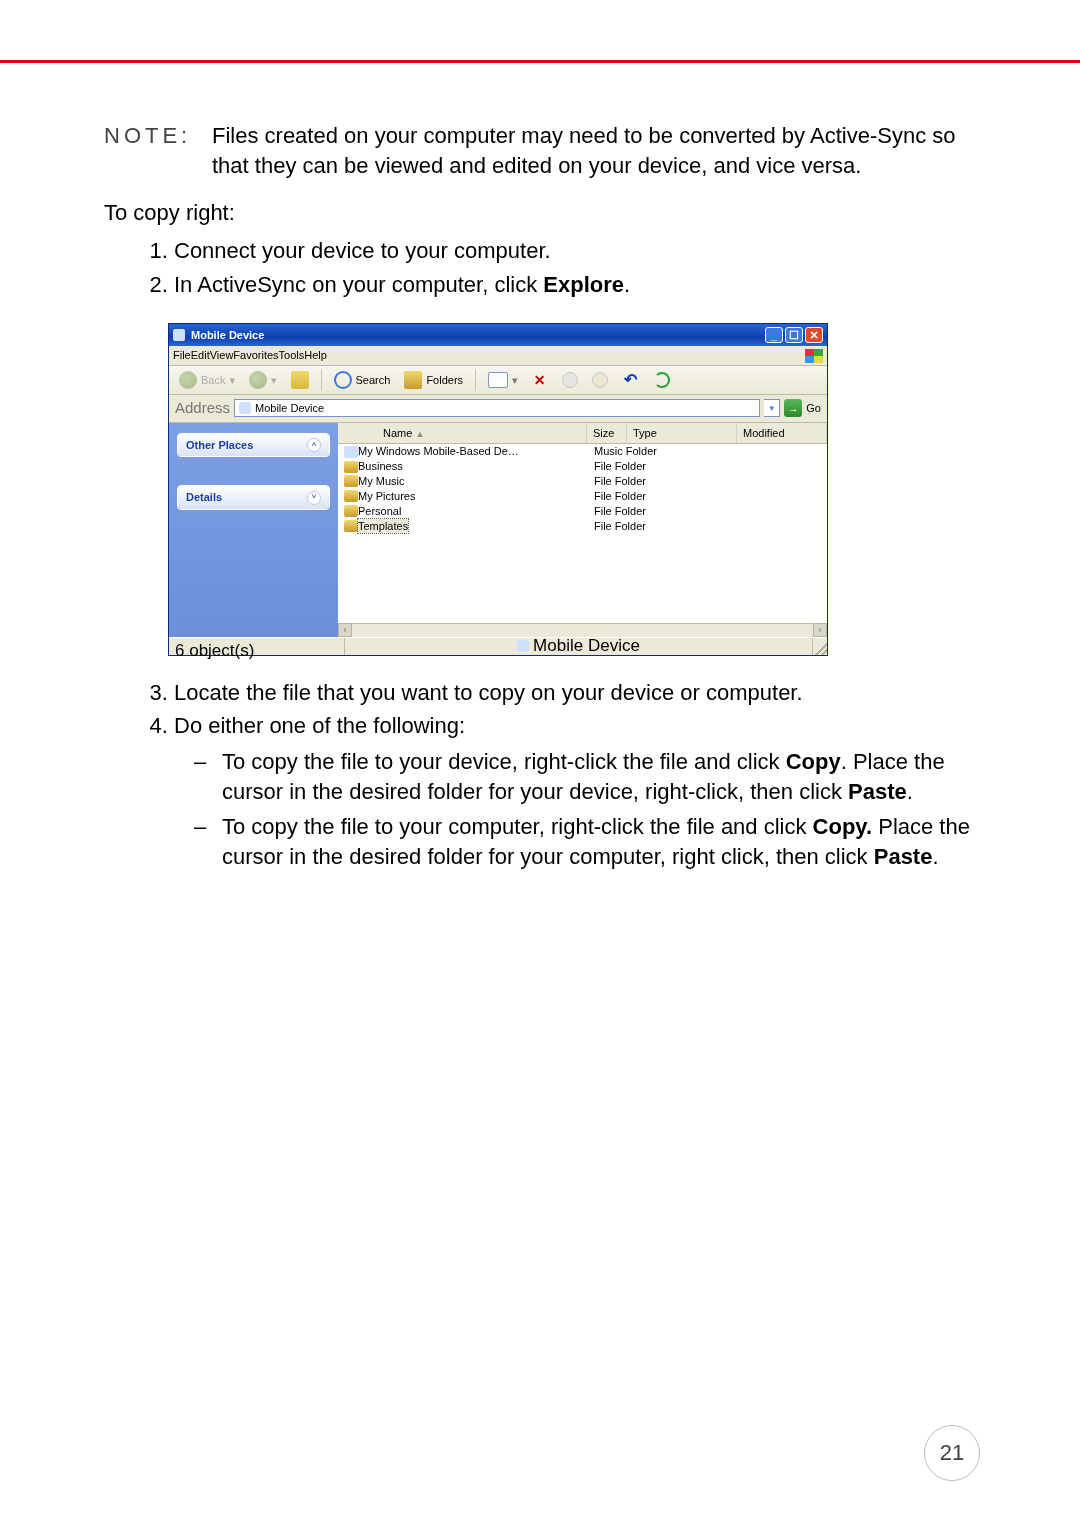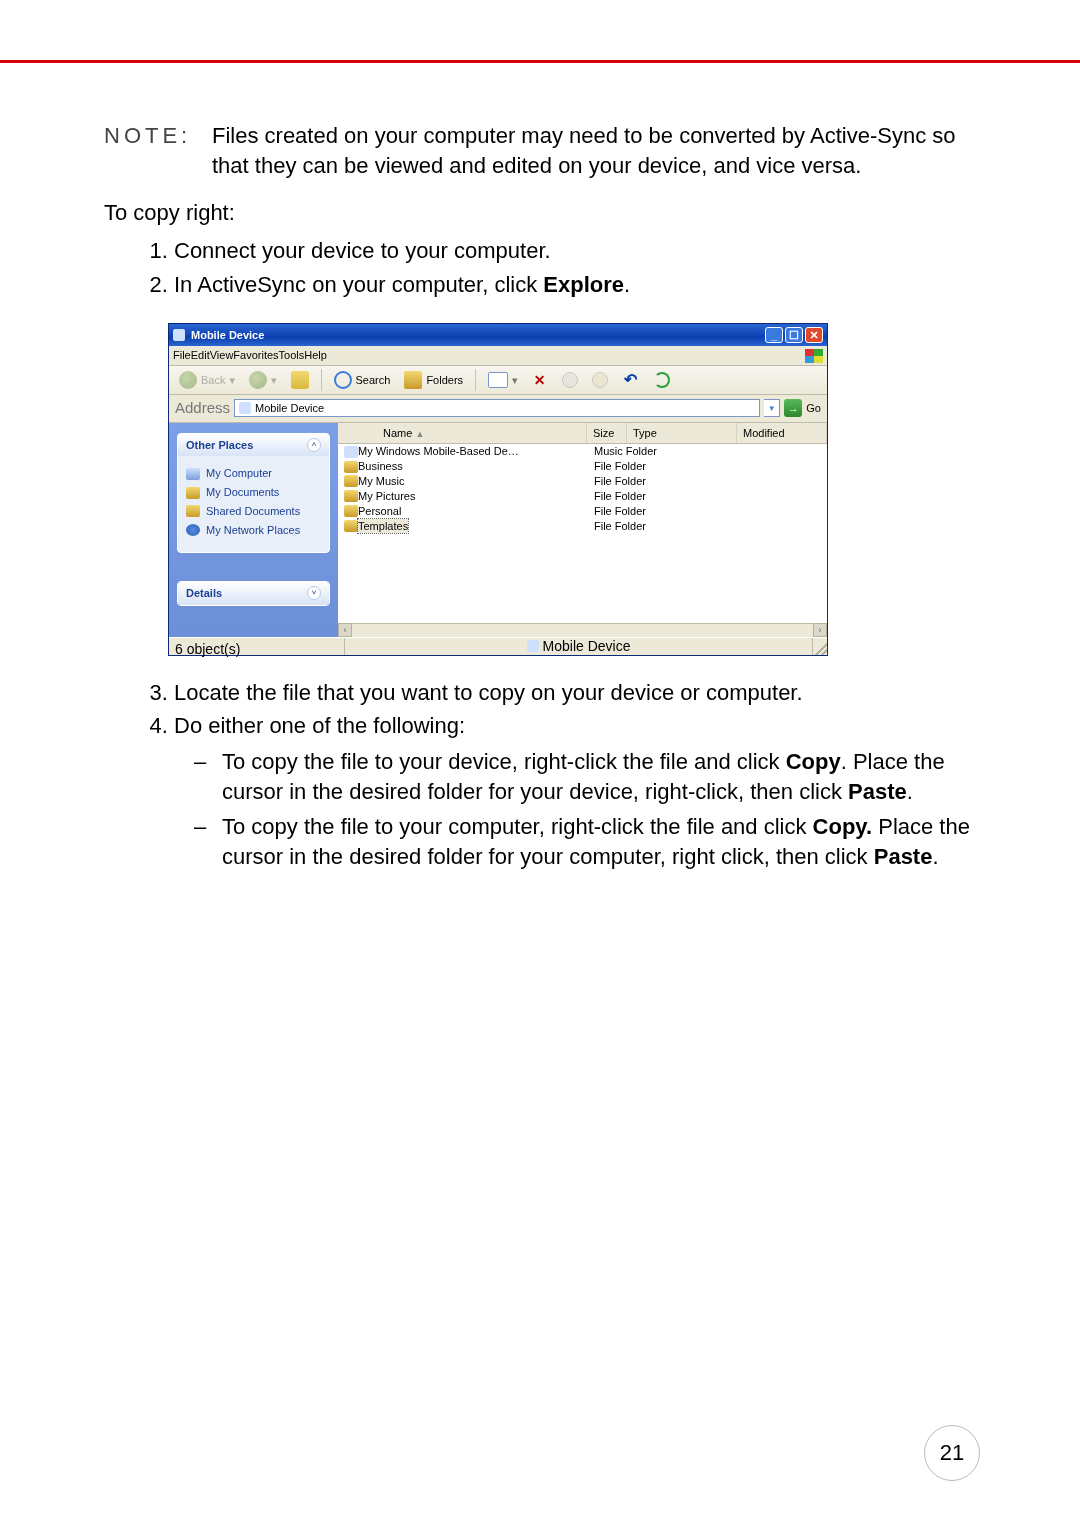--- a/index.html
+++ b/index.html
@@ -94,32 +94,32 @@
   .listhdr > div { padding: 3px 6px; border-right: 1px solid #d6d0bf; }
   .listrow { font-size: 11px; padding: 0 0 0 6px; }
   .listrow .nm { display: flex; align-items: center; }
   .fic { width: 14px; height: 12px; background: linear-gradient(#f2d870,#c99a2a); border-radius: 2px; display: inline-block; }
   .fic.sys { background: #cfe0ff; }
   .sel { background: #ece9d8; outline: 1px dotted #666; }
   .hscroll { position: absolute; left: 0; right: 0; bottom: 0; height: 14px; background: #ece9d8; border-top: 1px solid #c0baa8; display: flex; align-items: center; }
   .hscroll .arrow { width: 14px; height: 14px; background: #dcd8c8; border: 1px solid #b8b29d; display: flex; align-items: center; justify-content: center; font-size: 9px; color: #666; }
   .hscroll .track { flex: 1; }
 
-  .statusbar { display: flex; height: 18px; background: #ece9d8; border-top: 1px solid #fff; font-size: 14px; }
+  .statusbar { display: flex; height: 18px; background: #ece9d8; border-top: 1px solid #fff; font-size: 17px; }
   .statusbar .cell { padding: 2px 6px; border-right: 1px solid #c0baa8; }
   .statusbar .cell:first-child { width: 176px; }
   .statusbar .cell.mid { flex: 1; display: flex; align-items: center; gap: 4px; justify-content: center; }
   .statusbar .grip { width: 14px; background:
      linear-gradient(135deg, transparent 60%, #b8b29d 60% 70%, transparent 70% 80%, #b8b29d 80% 90%, transparent 90%); }
 
   .pagenum {
     position: absolute; right: 100px; bottom: 46px;
     width: 56px; height: 56px; border: 1px solid #bbb; border-radius: 50%;
     display: flex; align-items: center; justify-content: center;
-    font-size: 22px; color: #000000;
+    font-size: 22px; color: #404040;
   }
 </style>
 </head>
 <body>
 
 <div class="redbar"></div>
 
 <div class="content">
 
   <div class="note-row">
@@ -209,38 +209,20 @@
       <div class="gobtn">→</div>
       <span class="golbl">Go</span>
     </div>
 
     <div class="panes">
       <div class="side">
         <div class="sidebox">
           <div class="sidehdr">
             <span>Other Places</span>
             <div class="chev">˄</div>
-          </div>
-          <div class="sidelist">
-            <div class="item">
-                <div class="ficon pc"></div>
-                <span>My Computer</span>
-              </div>
-            <div class="item">
-                <div class="ficon"></div>
-                <span>My Documents</span>
-              </div>
-            <div class="item">
-                <div class="ficon"></div>
-                <span>Shared Documents</span>
-              </div>
-            <div class="item">
-                <div class="ficon net"></div>
-                <span>My Network Places</span>
-              </div>
           </div>
         </div>
         <div class="sidebox">
           <div class="sidehdr">
             <span>Details</span>
             <div class="chev">˅</div>
           </div>
         </div>
       </div>
 

